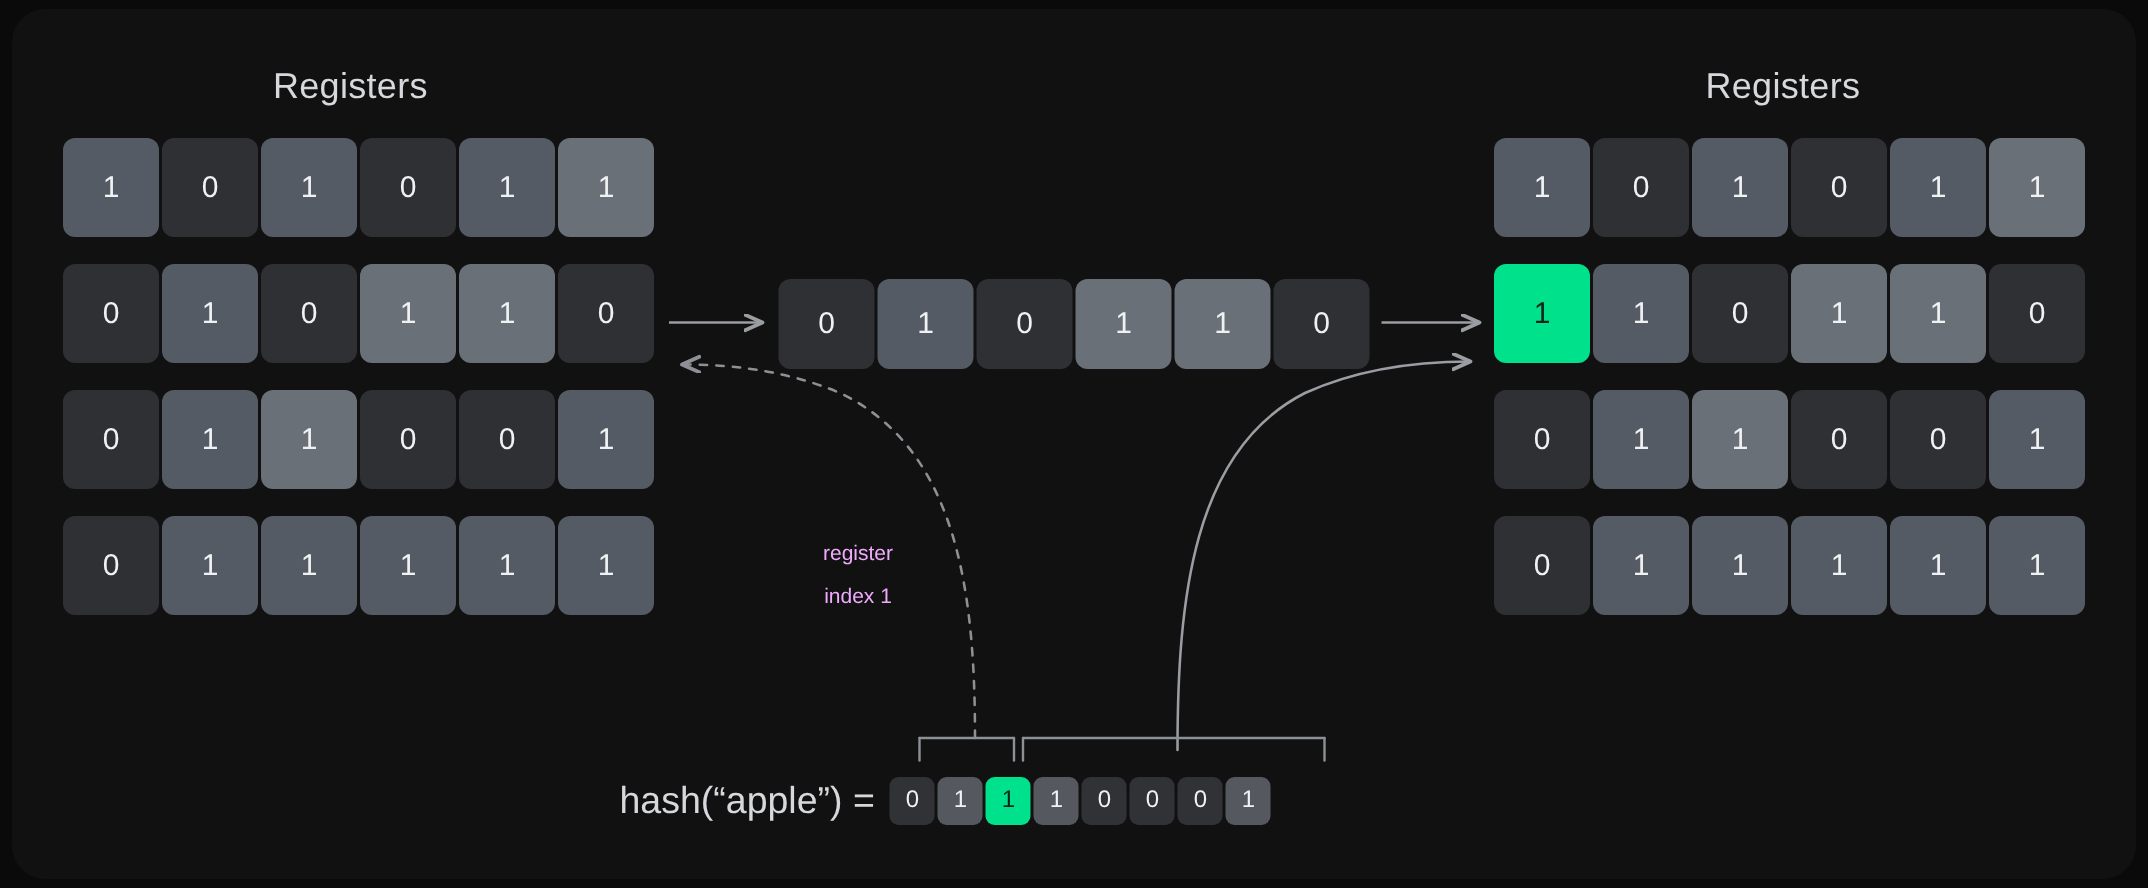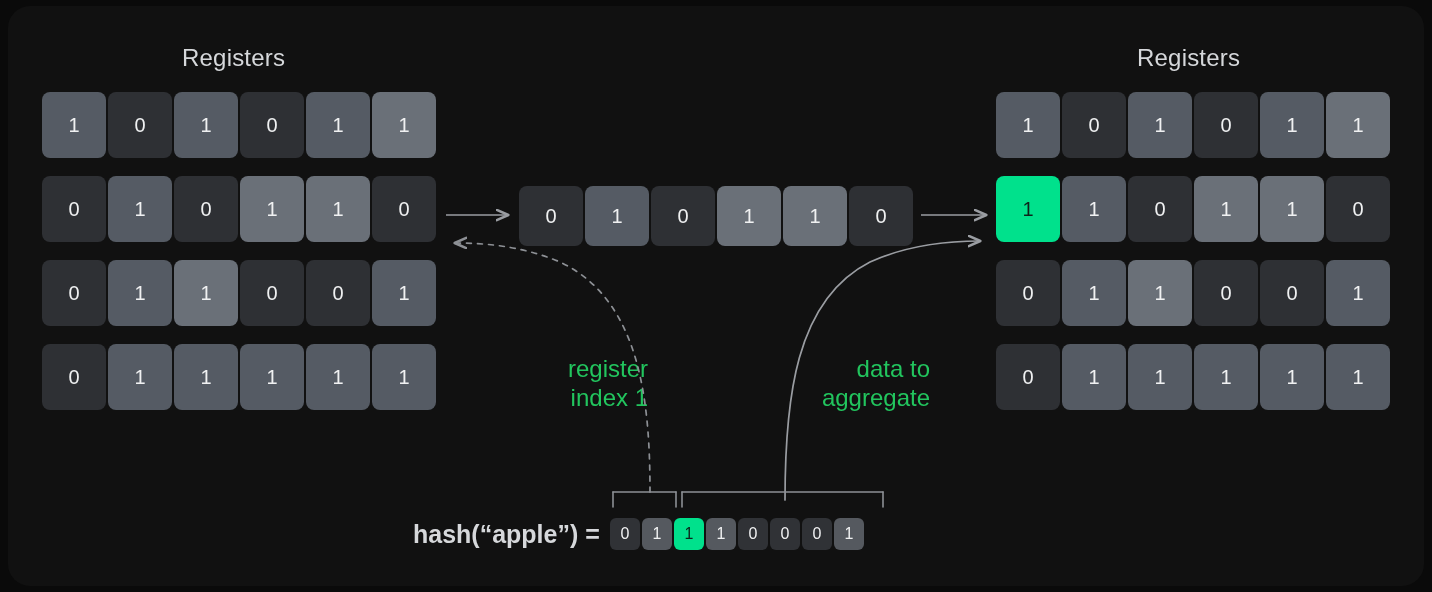--- a/index.html
+++ b/index.html
@@ -68,42 +68,41 @@
   #overlay {
     position: absolute;
     left: 0; top: 0;
     width: 1432px; height: 592px;
     pointer-events: none;
   }
 
   
   .curve-label {
     position: absolute;
-    font-size: 24px;
+    font-size: 14px;
     line-height: 29px;
-    color: #22c55e;
-    text-align: right;
+    color: #f0abfc;
+    text-align: center;
     white-space: pre-line;
   }
   #label-index { left: 496px; top: 354px; width: 152px; }
   #label-agg   { left: 782px; top: 354px; width: 148px; }
 
   
   #hash-line {
     position: absolute;
     left: 413px; top: 518px;
     display: flex;
     align-items: center;
     gap: 10px;
   }
   #hash-label {
     font-size: 25px;
     color: #d6d8db;
     white-space: nowrap;
-    font-weight: bold;
   }
   #hash-bits { display: flex; gap: 2px; }
   #hash-bits .bit {
     width: 30px; height: 32px;
     border-radius: 6px;
     display: flex;
     align-items: center;
     justify-content: center;
     font-size: 16px;
     color: #f0f1f2;
@@ -197,22 +196,20 @@
         <div class="cell on">1</div>
         <div class="cell on">1</div>
         <div class="cell on">1</div>
         <div class="cell on">1</div>
       </div>
     </div>
 
   <div class="curve-label" id="label-index">register
 index 1</div>
 
-  <div class="curve-label" id="label-agg">data to
-aggregate</div>
 
   <div id="hash-line">
     <div id="hash-label">hash(“apple”) =</div>
     <div id="hash-bits">
         <div class="bit ">0</div>
         <div class="bit on">1</div>
         <div class="bit hl">1</div>
         <div class="bit on">1</div>
         <div class="bit ">0</div>
         <div class="bit ">0</div>

